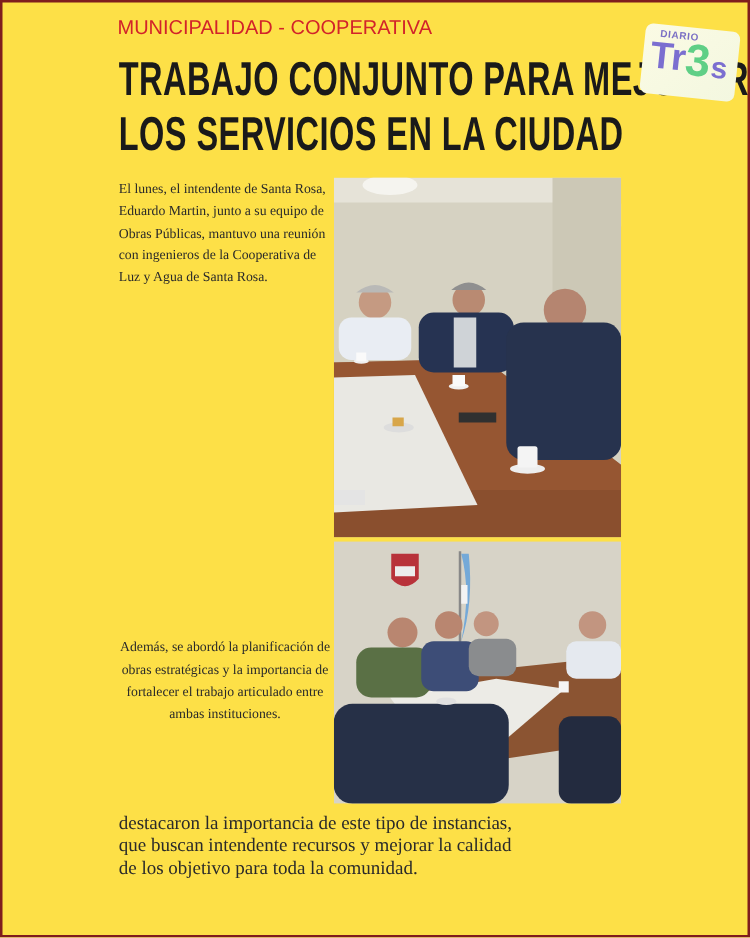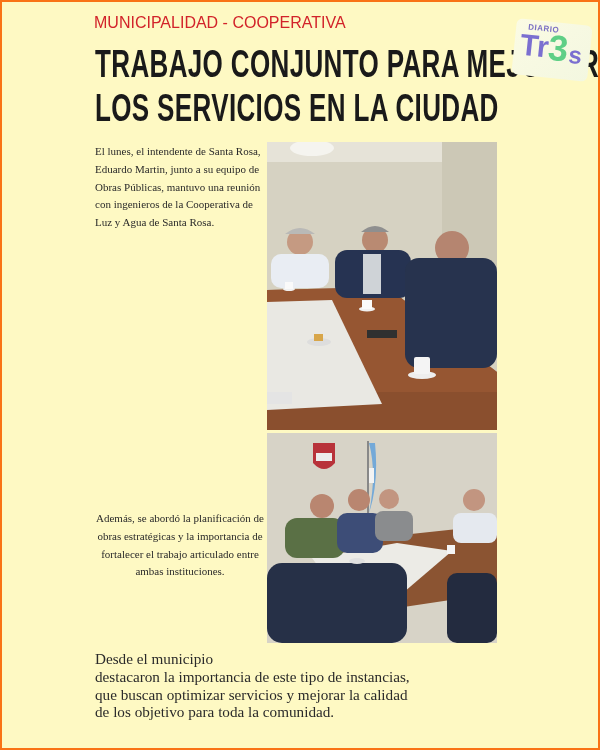--- a/index.html
+++ b/index.html
@@ -3,21 +3,21 @@
 <meta charset="utf-8">
 <style>
   html, body { margin: 0; padding: 0; }
   body {
     width: 600px; height: 750px; position: relative; overflow: hidden;
     background: #ffffff;
     font-family: "Liberation Serif", serif;
   }
   .frame {
     position: absolute; left: 0; top: 0; width: 596px; height: 746px;
-    border: 2px solid #f97316; background: #fef9c3;
+    border: 2px solid #7f1d1d; background: #fde047;
   }
   .kicker {
     position: absolute; left: 92px; top: 12px;
     font-family: "Liberation Sans", sans-serif;
     font-size: 16px; color: #d2232a; letter-spacing: 0;
     white-space: nowrap;
   }
   .headline {
     position: absolute; left: 93px; top: 40px; width: 440px;
     font-family: "Liberation Sans", sans-serif; font-weight: bold;
@@ -87,23 +87,22 @@
     <span class="three">3</span>
     <span class="s">s</span>
   </div>
 
   <div class="col p1">El lunes, el intendente de Santa Rosa, Eduardo Martin, junto a su equipo de Obras Públicas, mantuvo una reunión con ingenieros de la Cooperativa de Luz y Agua de Santa Rosa.</div>
 
 
   <div class="col p3">Además, se abordó la planificación de obras estratégicas y la importancia de fortalecer el trabajo articulado entre ambas instituciones.</div>
 
   <div class="p4">
-    <span>Desde el municipio</span>
     <span>destacaron la importancia de este tipo de instancias,</span>
-    <span>que buscan optimizar servicios y mejorar la calidad</span>
+    <span>que buscan intendente recursos y mejorar la calidad</span>
     <span>de los objetivo para toda la comunidad.</span>
   </div>
 
   <div class="photo photo1">
     <svg viewBox="0 0 230 288" preserveAspectRatio="none">
       <rect x="0" y="0" width="230" height="288" fill="#d6d2c2"></rect>
       <rect x="0" y="0" width="230" height="20" fill="#e6e3d8"></rect>
       <ellipse cx="45" cy="6" rx="22" ry="8" fill="#f5f4ef"></ellipse>
       <circle cx="226" cy="30" r="10" fill="#f4f3ec"></circle>
       <rect x="175" y="0" width="55" height="150" fill="#ccc8b6"></rect>

